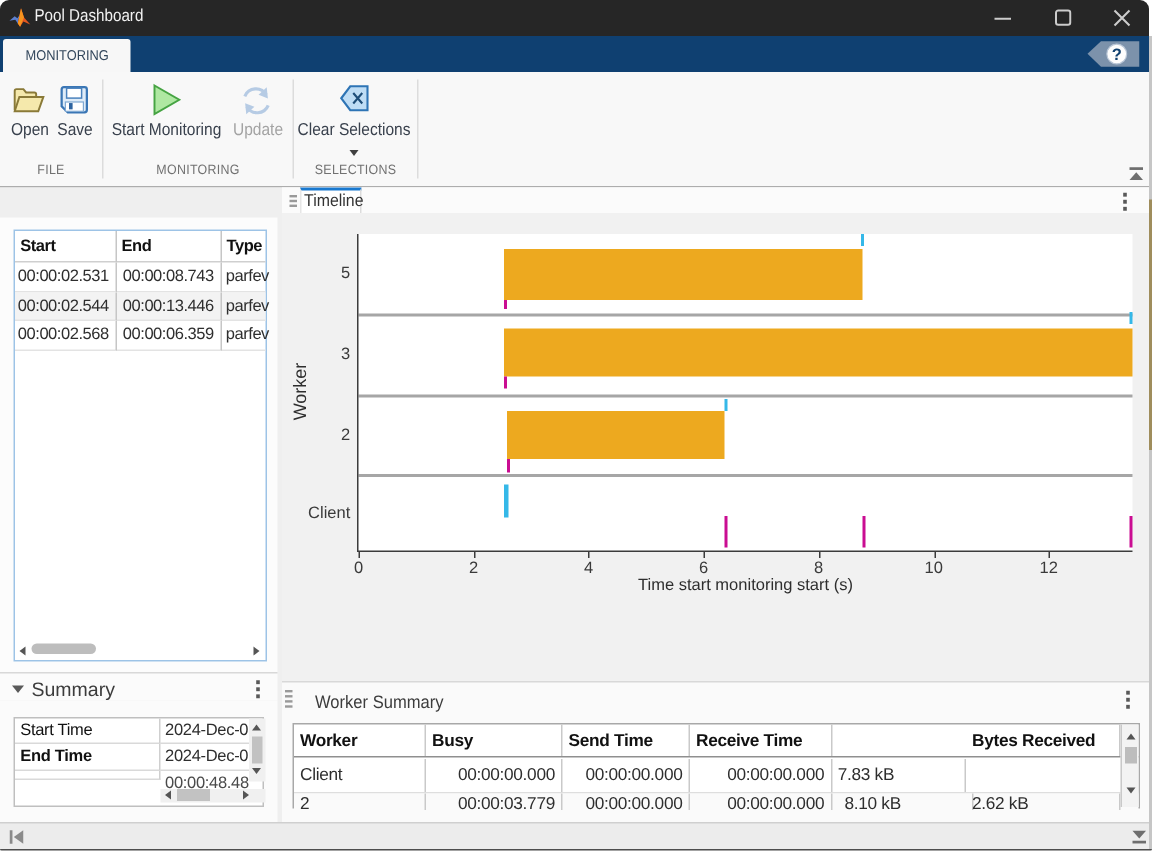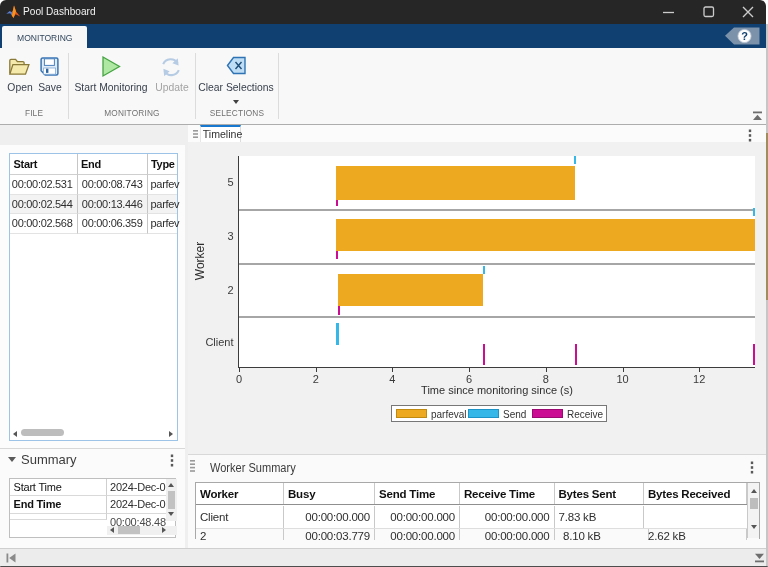--- a/index.html
+++ b/index.html
@@ -297,31 +297,23 @@
         <div class="xlab" style="left:230.1px;">6</div>
         <div class="xlab" style="left:306.8px;">8</div>
         <div class="xlab" style="left:383.5px;">10</div>
         <div class="xlab" style="left:460.2px;">12</div>
 
         <div class="ylab" style="top:20.3px;">5</div>
         <div class="ylab" style="top:73.5px;">3</div>
         <div class="ylab" style="top:127.6px;">2</div>
         <div class="ylab" style="top:179.5px;">Client</div>
 
-        <div class="abs" style="left:158px;top:227.5px;width:200px;text-align:center;font-size:11px;color:#2e2e2e;">Time since monitoring since (s)</div>
+        <div class="abs" style="left:158px;top:227.5px;width:200px;text-align:center;font-size:11px;color:#2e2e2e;">Time start monitoring start (s)</div>
         <div class="abs" style="left:-58.5px;top:97.5px;font-size:12px;color:#2e2e2e;transform:rotate(-90deg);transform-origin:center;">Worker</div>
 
-        <div class="abs" style="left:152px;top:249px;width:216px;height:16.5px;background:#fff;border:1px solid #777;">
-          <div class="abs" style="left:4px;top:3px;width:31px;height:8.5px;background:#eda91f;border:1px solid #c08a10;"></div>
-          <div class="abs" style="left:39px;top:2.5px;font-size:10px;color:#333;">parfeval</div>
-          <div class="abs" style="left:76px;top:3px;width:31px;height:8.5px;background:#35b8e8;border:1px solid #1b93c7;"></div>
-          <div class="abs" style="left:111px;top:2.5px;font-size:10px;color:#333;">Send</div>
-          <div class="abs" style="left:140px;top:3px;width:31px;height:8.5px;background:#ca0d92;border:1px solid #9c0a71;"></div>
-          <div class="abs" style="left:175px;top:2.5px;font-size:10px;color:#333;">Receive</div>
-        </div>
       </div>
     </div>
 
     <div id="ws-panel" class="abs">
       <svg class="abs" style="left:1px;top:5px" width="7" height="12" viewBox="0 0 7 12">
         <g fill="#9a9a9a">
             <rect x="1" y="0" width="5" height="1.6"></rect>
             <rect x="1" y="3.4" width="5" height="1.6"></rect>
             <rect x="1" y="6.8" width="5" height="1.6"></rect>
             <rect x="1" y="10.2" width="5" height="1.6"></rect>
@@ -335,21 +327,20 @@
               <rect x="0.8" y="9.9" width="2.4" height="2.6"></rect>
             </g>
           </svg></div>
 
       <div id="ws-table">
         <div class="ws-row" style="top:0;height:22px;font-weight:bold;color:#111;border-bottom:1px solid #8f8f8f;">
           <div class="ws-cell" style="left:0;width:88px;line-height:22px;">Worker</div>
           <div class="ws-cell" style="left:88px;width:91px;line-height:22px;">Busy</div>
           <div class="ws-cell" style="left:179px;width:85px;line-height:22px;">Send Time</div>
           <div class="ws-cell" style="left:264px;width:94.5px;line-height:22px;">Receive Time</div>
-          <div class="ws-cell" style="left:358.5px;width:89.5px;line-height:22px;">Bytes Sent</div>
           <div class="ws-cell" style="left:448px;width:103px;line-height:22px;">Bytes Received</div>
         </div>
         <div class="ws-row" style="top:23px;height:22.5px;color:#2e2e2e;border-bottom:1px solid #dedede;">
           <div class="ws-cell" style="left:0;width:88px;line-height:22.5px;">Client</div>
           <div class="ws-cell num" style="left:88px;width:91px;line-height:22.5px;">00:00:00.000</div>
           <div class="ws-cell num" style="left:179px;width:85px;line-height:22.5px;">00:00:00.000</div>
           <div class="ws-cell num" style="left:264px;width:94.5px;line-height:22.5px;">00:00:00.000</div>
           <div class="ws-cell" style="left:358.5px;width:89.5px;line-height:22.5px;">7.83 kB</div>
         </div>
         <div class="ws-row" style="top:45.5px;height:11px;color:#2e2e2e;background:#fafafa;">

